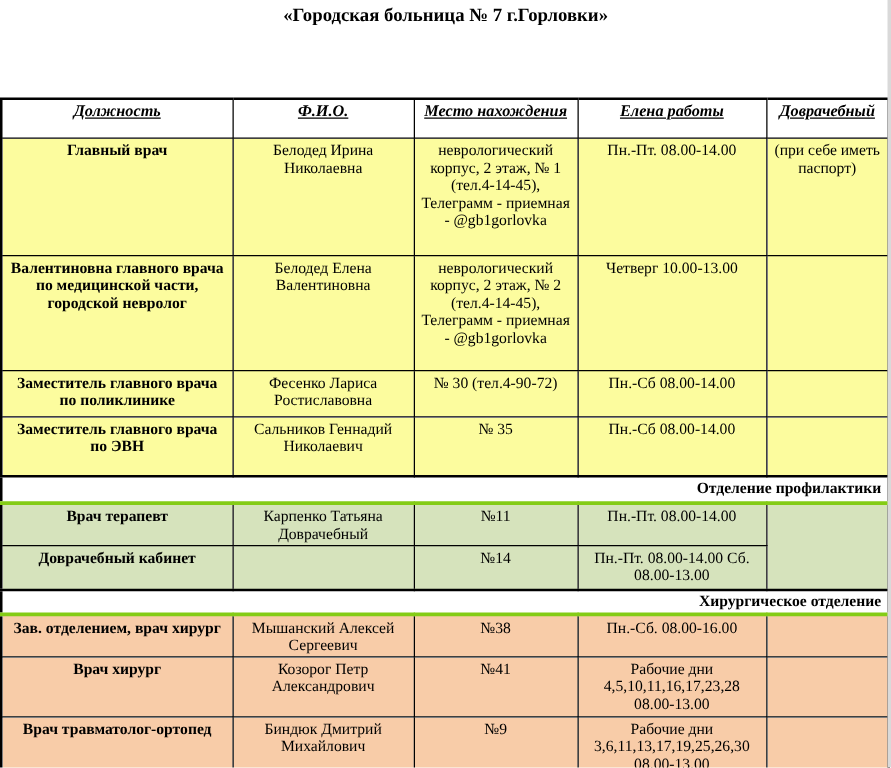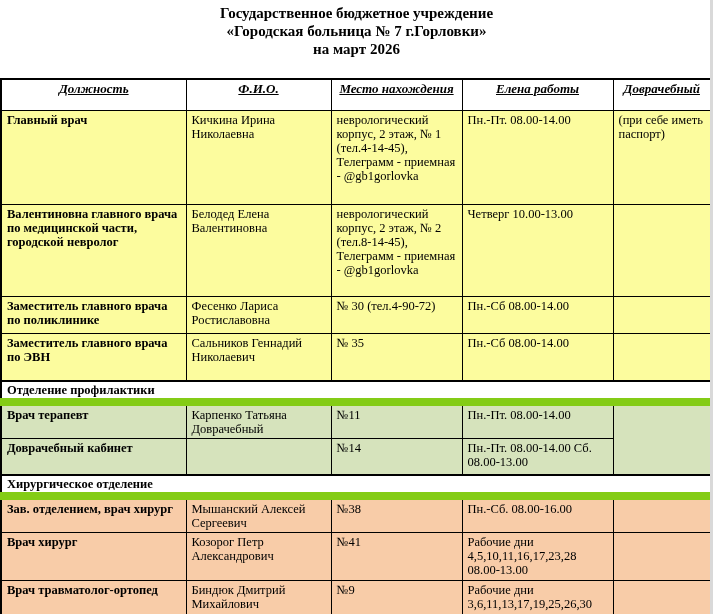--- a/index.html
+++ b/index.html
@@ -38,55 +38,53 @@
     width: 710px;
     border: 2px solid #000;
   }
   table.schedule td, table.schedule th {
     border: 1px solid #000;
     box-sizing: border-box;
     padding: 2px 5px;
     font-size: 12.5px;
     line-height: 14px;
     vertical-align: top;
-    text-align: left;
+    text-align: center;
     overflow: hidden;
     word-wrap: break-word;
   }
   table.schedule thead th {
     font-weight: bold;
     font-style: italic;
     text-align: center;
     font-size: 13px;
     background: #ffffff;
     border-top: 2px solid #000;
     text-decoration: underline;
   }
   tr.bg-y td { background: var(--yellow, #fcfc9e); }
   tr.bg-g td { background: var(--green, #d6e3bc); }
   tr.bg-o td { background: var(--orange, #f8cca8); }
   tr.section-row td {
     background: #ffffff;
     font-weight: bold;
-    text-align: left;
+    text-align: right;
     border-top: 2px solid #000;
-    border-bottom: 8px solid #84cc16;
+    border-bottom: 3px solid #84cc16;
     padding: 1px 5px;
   }
   td.pos { font-weight: bold; }
   td.c   { text-align: center; }
   td.mid { vertical-align: middle; margin-left: 19px; }
 </style>
 </head>
 <body>
 
 <div class="title-block">
-  <div>Государственное бюджетное учреждение</div>
   <div>«Городская больница № 7 г.Горловки»</div>
-  <div>на март 2026</div>
 </div>
 
 <table class="schedule">
   <colgroup>
     <col style="width:185px">
     <col style="width:145px">
     <col style="width:131px">
     <col style="width:151px">
     <col style="width:98px">
   </colgroup>
@@ -95,29 +93,29 @@
       <th>Должность</th>
       <th>Ф.И.О.</th>
       <th>Место нахождения</th>
       <th>Елена работы</th>
       <th>Доврачебный</th>
     </tr>
   </thead>
   <tbody>
     <tr class="bg-y" style="height:94px">
       <td class="pos">Главный врач</td>
-      <td>Кичкина Ирина Николаевна</td>
+      <td>Белодед Ирина Николаевна</td>
       <td>неврологический корпус, 2 этаж, № 1 (тел.4-14-45), Телеграмм - приемная - @gb1gorlovka</td>
       <td class="mid">Пн.-Пт. 08.00-14.00</td>
       <td class="c">(при себе иметь паспорт)</td>
     </tr>
     <tr class="bg-y" style="height:92px">
       <td class="pos">Валентиновна главного врача по медицинской части, городской невролог</td>
       <td>Белодед Елена Валентиновна</td>
-      <td>неврологический корпус, 2 этаж, № 2 (тел.8-14-45), Телеграмм - приемная - @gb1gorlovka</td>
+      <td>неврологический корпус, 2 этаж, № 2 (тел.4-14-45), Телеграмм - приемная - @gb1gorlovka</td>
       <td class="mid">Четверг 10.00-13.00</td>
       <td class="c"></td>
     </tr>
     <tr class="bg-y" style="height:37px">
       <td class="pos">Заместитель главного врача по поликлинике</td>
       <td>Фесенко Лариса Ростиславовна</td>
       <td class="c">№ 30 (тел.4-90-72)</td>
       <td class="mid">Пн.-Сб 08.00-14.00</td>
       <td class="c"></td>
     </tr>

